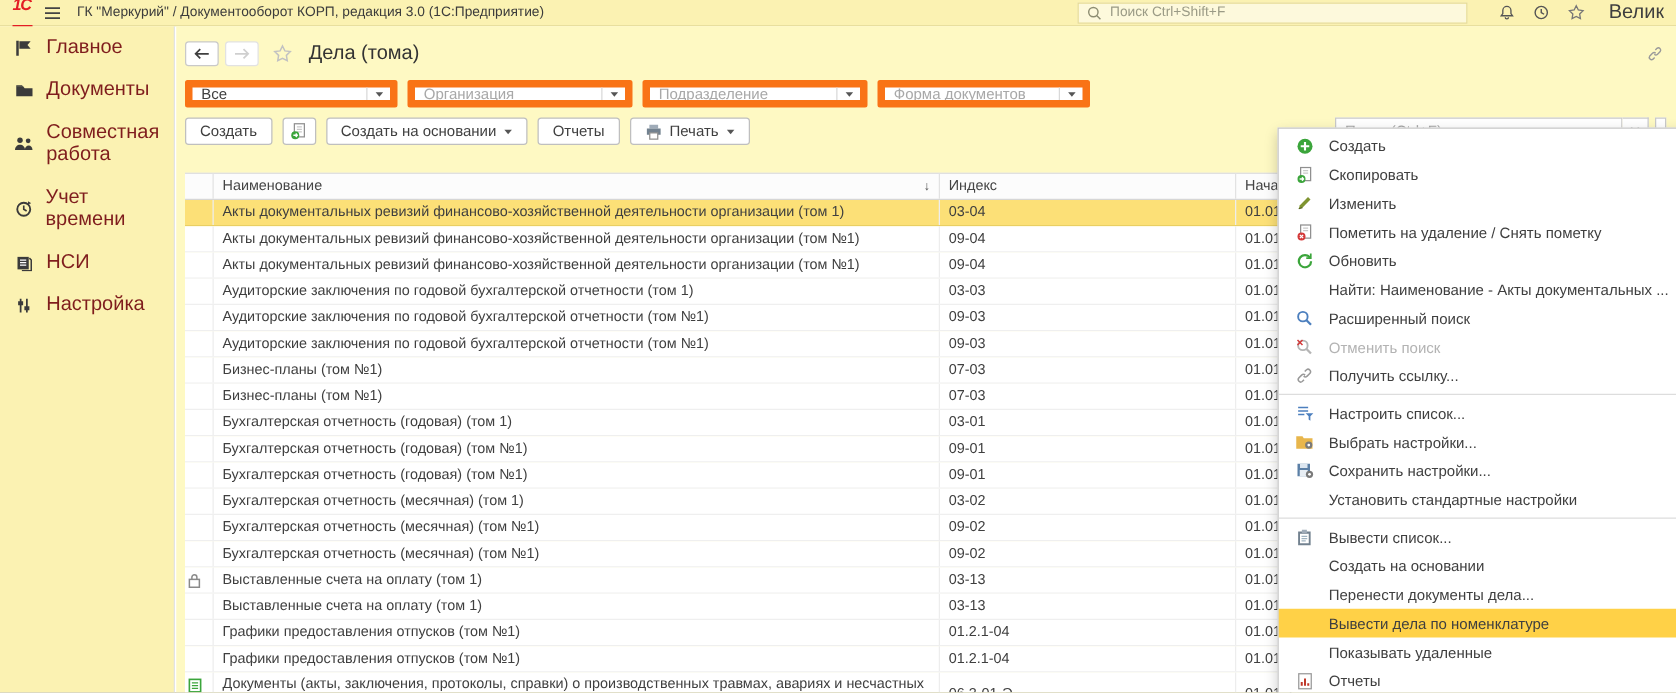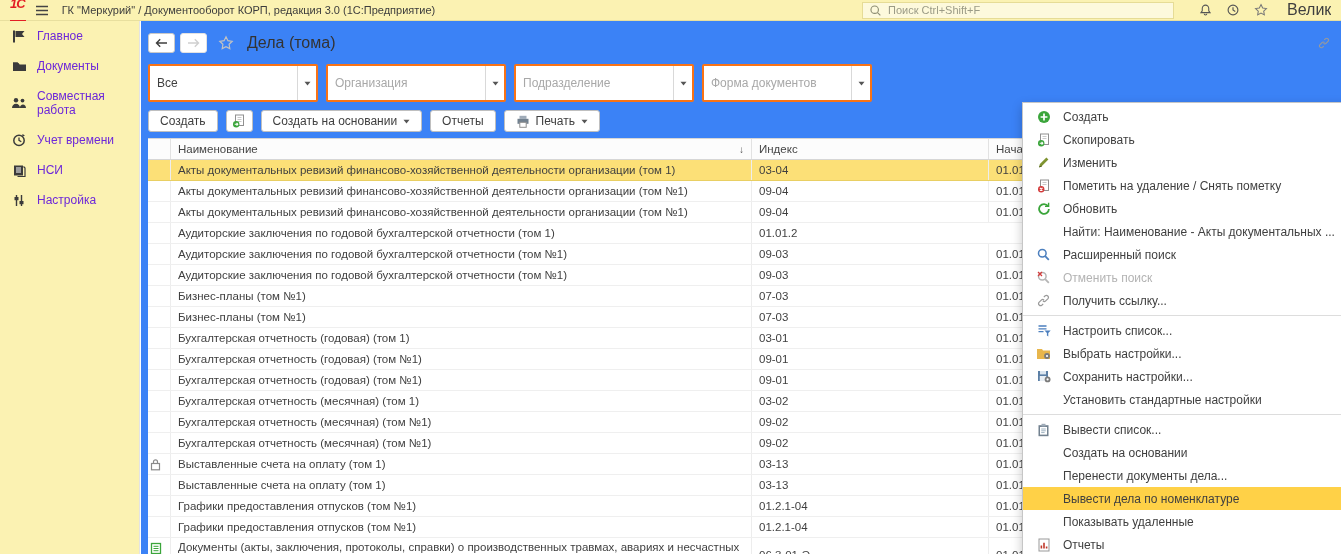--- a/index.html
+++ b/index.html
@@ -17,35 +17,35 @@
   .tb-search{margin-left:auto;display:flex;align-items:center;gap:6px;background:rgba(255,255,255,.55);
     border:1px solid #e6dc96;width:312px;height:17px;padding:0 6px}
   .tb-search input{border:none;outline:none;background:transparent;font-size:11px;width:100%;
     font-family:Liberation Sans, sans-serif;color:#3f3f3f}
   .tb-search input::placeholder{color:#9b9b86}
   .tb-icons{display:flex;align-items:center;gap:14px;margin:0 10px 0 16px}
   .tb-user{font-size:16px;white-space:nowrap;overflow:hidden;max-width:44px}
 
   
   .sidebar{position:absolute;left:0;top:21px;width:140px;bottom:0;background:#FBF2B2;border-right:1px solid #e3e3e3}
-  .sb-item{display:flex;gap:10px;padding:8px 4px 8px 11px;font-size:12px;color:#6d28d9;cursor:pointer}
+  .sb-item{display:flex;gap:10px;padding:8px 4px 8px 11px;font-size:16px;color:#7f1d1d;cursor:pointer}
   .sb-item .ic{width:16px}
 
   
-  .main{position:absolute;left:141px;top:21px;right:0;bottom:0;background:#3b82f6}
+  .main{position:absolute;left:141px;top:21px;right:0;bottom:0;background:#fef9c3}
   .navrow{display:flex;align-items:center;gap:5px;padding:9px 8px 0 7px;height:34px}
   .navbtn{width:27px;height:20px;border:1px solid #c9c9c9;border-radius:3px;background:#fff;
     display:flex;align-items:center;justify-content:center}
   .navbtn.disabled{border-color:#e2e2e2}
   .nav-star{margin-left:6px}
   .page-title{font-size:16px;color:#333;margin-left:8px}
   .nav-right{margin-left:auto;padding-right:3px}
 
   .filters{display:flex;gap:8px;padding:9px 8px 0 7px}
-  .combo{display:flex;height:38px;border:2px solid #f97316;border-radius:2px;background:#fff;cursor:pointer}
+  .combo{display:flex;height:22px;border:6px solid #f97316;border-radius:2px;background:#fff;cursor:pointer}
   .combo .val{font-size:12px;display:flex;align-items:center;padding:0 7px;color:#3f3f3f;
     white-space:nowrap;overflow:hidden;flex:1}
   .combo.ph .val{color:#a8a8a8}
   .combo .dd{width:19px;border-left:1px solid #d9d9d9;display:flex;align-items:center;justify-content:center}
   .combo:nth-child(1){width:170px}.combo:nth-child(2){width:180px}
   .combo:nth-child(3){width:180px}.combo:nth-child(4){width:170px}
 
   .toolbar{display:flex;gap:8px;padding:8px 8px 0 7px;align-items:center}
   .btn{height:22px;border:1px solid #bfbfbf;border-radius:3px;background:#fff;font-size:12px;color:#3f3f3f;
     display:flex;align-items:center;padding:0 11px;gap:6px;cursor:pointer;font-family:inherit}
@@ -336,20 +336,21 @@
           </div>
           <div class="trow">
             <div class="td c-ic vline"></div>
             <div class="td c-name vline">Акты документальных ревизий финансово-хозяйственной деятельности организации (том №1)</div>
             <div class="td c-idx vline">09-04</div>
             <div class="td c-start">01.01.2</div>
           </div>
           <div class="trow">
             <div class="td c-ic vline"></div>
             <div class="td c-name vline">Аудиторские заключения по годовой бухгалтерской отчетности (том 1)</div>
+            <div class="td c-idx vline">03-03</div>
             <div class="td c-start">01.01.2</div>
           </div>
           <div class="trow">
             <div class="td c-ic vline"></div>
             <div class="td c-name vline">Аудиторские заключения по годовой бухгалтерской отчетности (том №1)</div>
             <div class="td c-idx vline">09-03</div>
             <div class="td c-start">01.01.2</div>
           </div>
           <div class="trow">
             <div class="td c-ic vline"></div>

